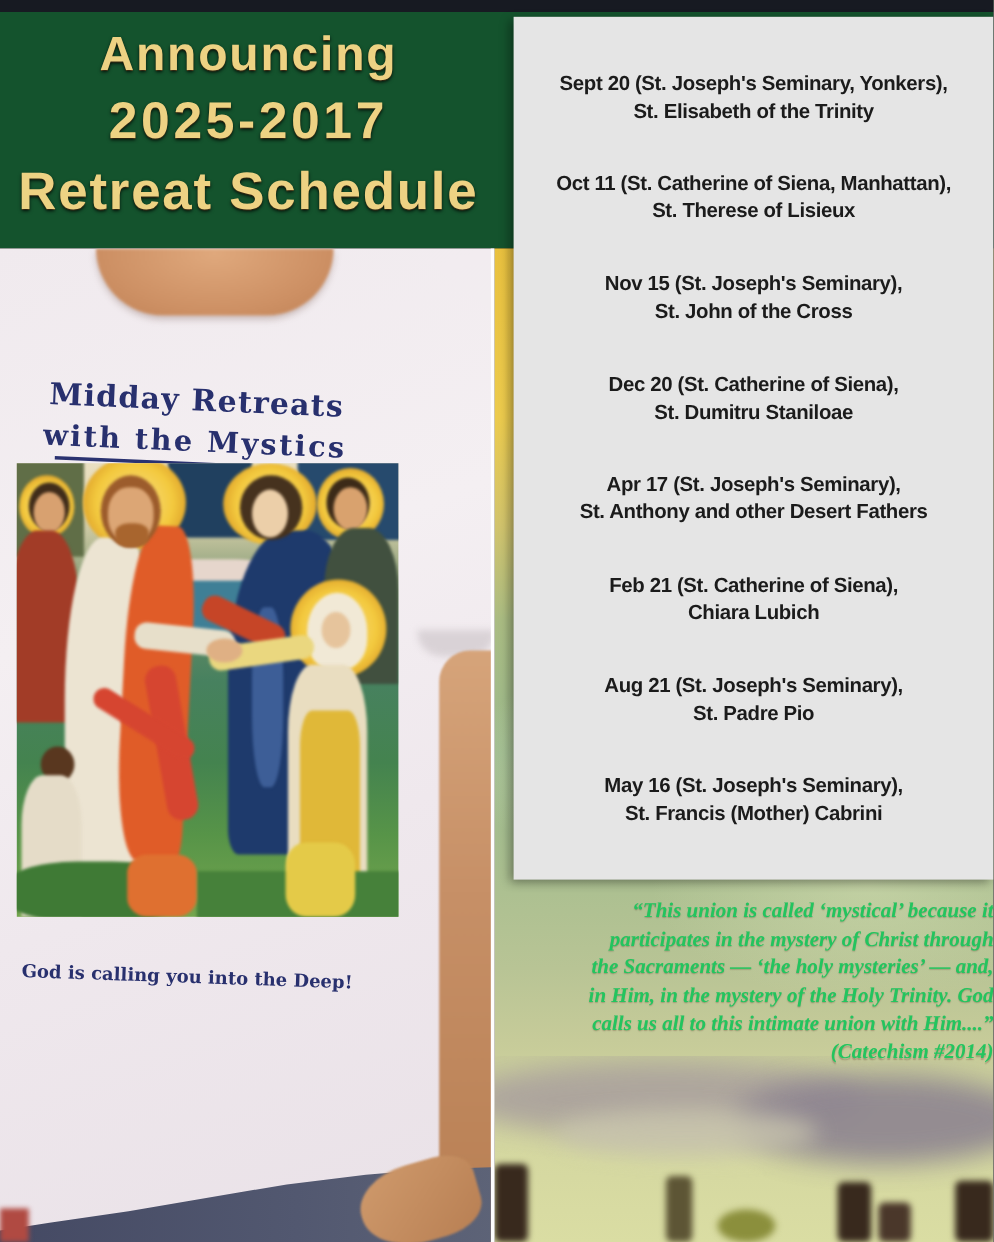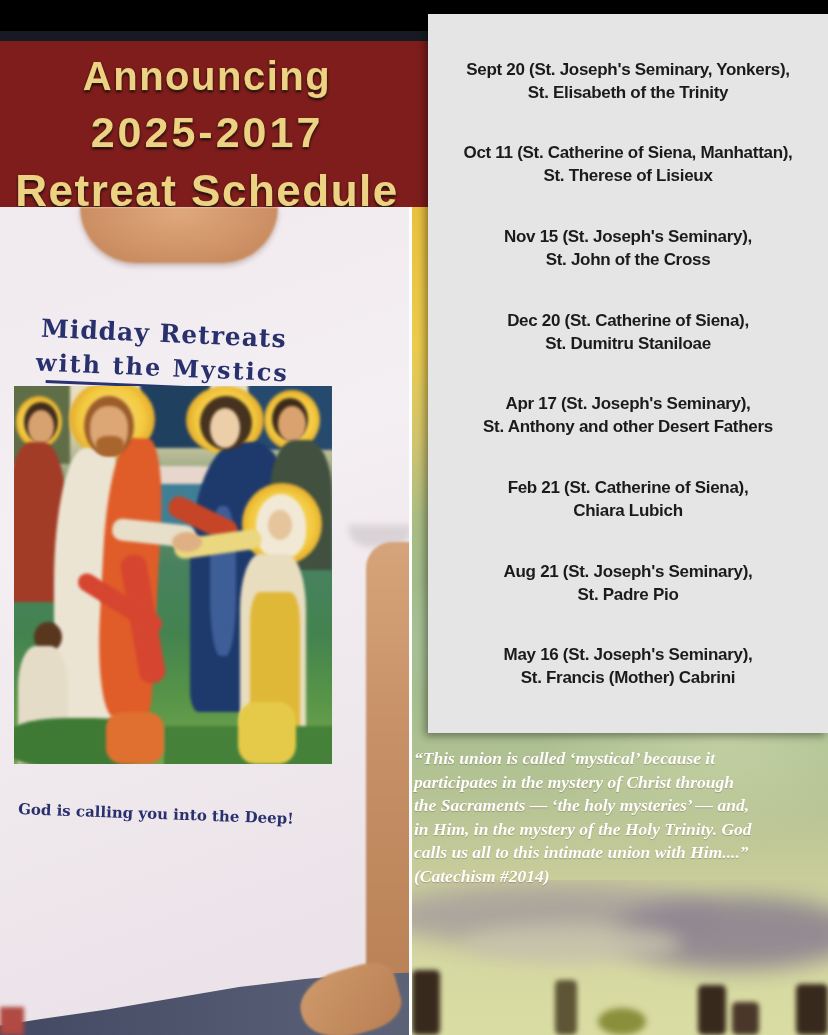--- a/index.html
+++ b/index.html
@@ -2,21 +2,21 @@
 <html><head>
 <meta charset="utf-8">
 <style>
   * { margin:0; padding:0; box-sizing:border-box; }
   html,body { width:828px; height:1035px; }
   body { font-family:"Liberation Sans", sans-serif; }
 
   .poster { position:relative; width:828px; height:1035px; overflow:hidden; background:#000; }
 
   
-  .banner { position:absolute; left:0; top:0; width:828px; height:207px; background:#7f1d1d;margin-top:31px; }
+  .banner { position:absolute; left:0; top:0; width:828px; height:207px; background:#14532d; }
   .topstrip { position:absolute; left:0; top:0; width:828px; height:10px; background:#171a22; }
   .banner-inner { position:absolute; left:0; top:0; width:414px; height:207px;
                   display:flex; flex-direction:column; align-items:center; justify-content:center; gap:9px; }
   .banner-line { color:#edd283; font-weight:bold; letter-spacing:1.5px;
                  text-shadow:0 2px 3px rgba(0,0,0,.85), 0 1px 0 #8a6c2f; white-space:nowrap; }
   .bl1 { font-size:40px; }
   .bl2 { font-size:43px; letter-spacing:3px; }
   .bl3 { font-size:44px; }
 
   
@@ -42,22 +42,22 @@
   .post5 { left:384px; top:104px; width:32px; height:51px; }
 
   
   .card { position:absolute; left:428px; top:14px; width:400px; height:719px; background:#e5e5e5;
           box-shadow:-3px 3px 8px rgba(0,0,0,.4);
           display:flex; flex-direction:column; justify-content:space-evenly; padding:6px 2px; }
   .entry { text-align:center; color:#1b1b1b; font-size:17px; font-weight:bold;
            letter-spacing:-0.3px; line-height:23px; white-space:nowrap; }
 
   
-  .quote { position:absolute; left:414px; top:747px; width:414px; text-align:left;
-           color:#ffffff; font-family:"Liberation Serif", serif; font-style:italic; font-weight:bold;
+  .quote { position:absolute; left:414px; top:747px; width:414px; text-align:right;
+           color:#22c55e; font-family:"Liberation Serif", serif; font-style:italic; font-weight:bold;
            font-size:17.5px; line-height:23.5px; text-shadow:0 1px 1px rgba(70,25,15,.25); }
   .quote div { white-space:nowrap; }
 
   
   .photo { position:absolute; left:0; top:207px; width:412px; height:828px; overflow:hidden;
            background:linear-gradient(160deg,#f0eaee 0%,#f4eff2 35%,#efe8ed 60%,#e9e1e7 100%);
            border-right:3px solid rgba(255,255,255,.9); }
   .photo > div { position:absolute; }
 
   .neck { left:80px; top:0; width:198px; height:56px;

